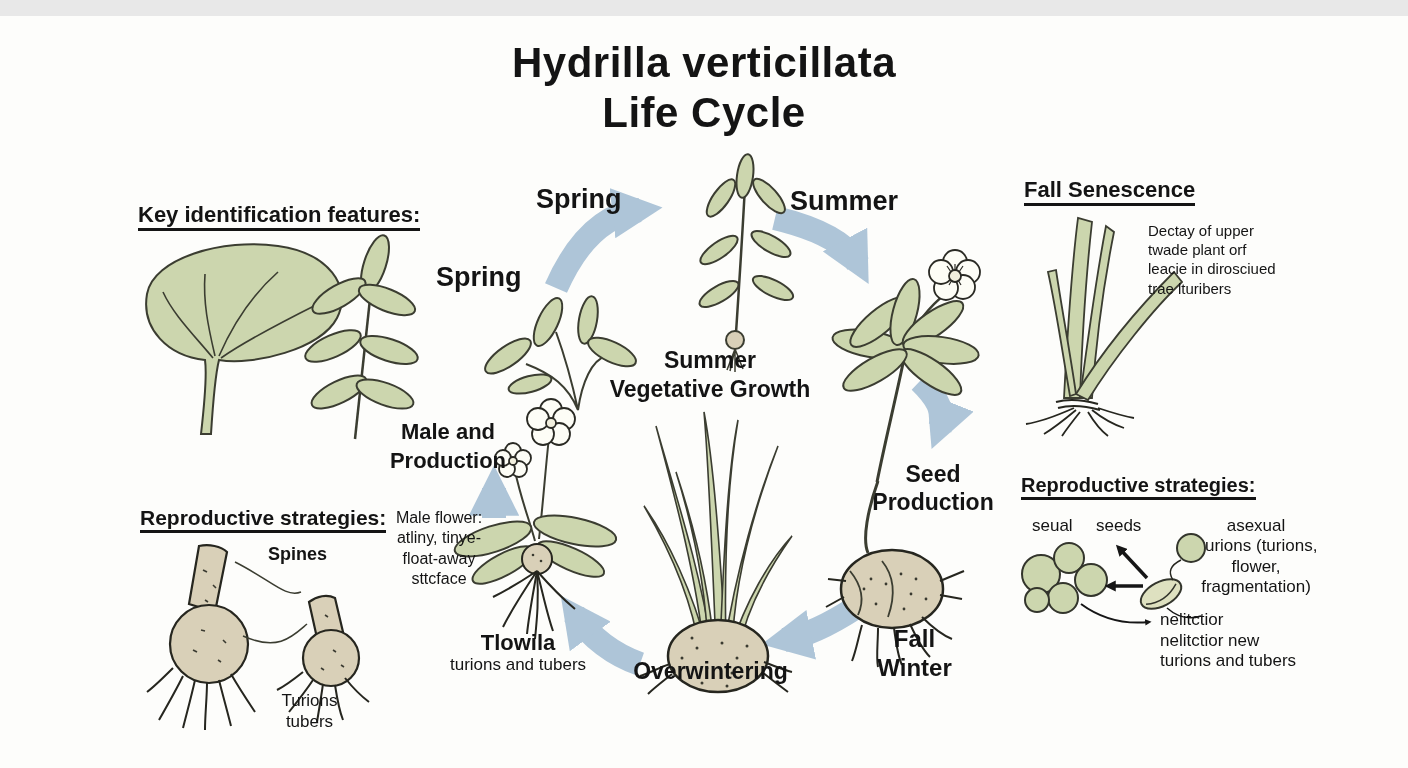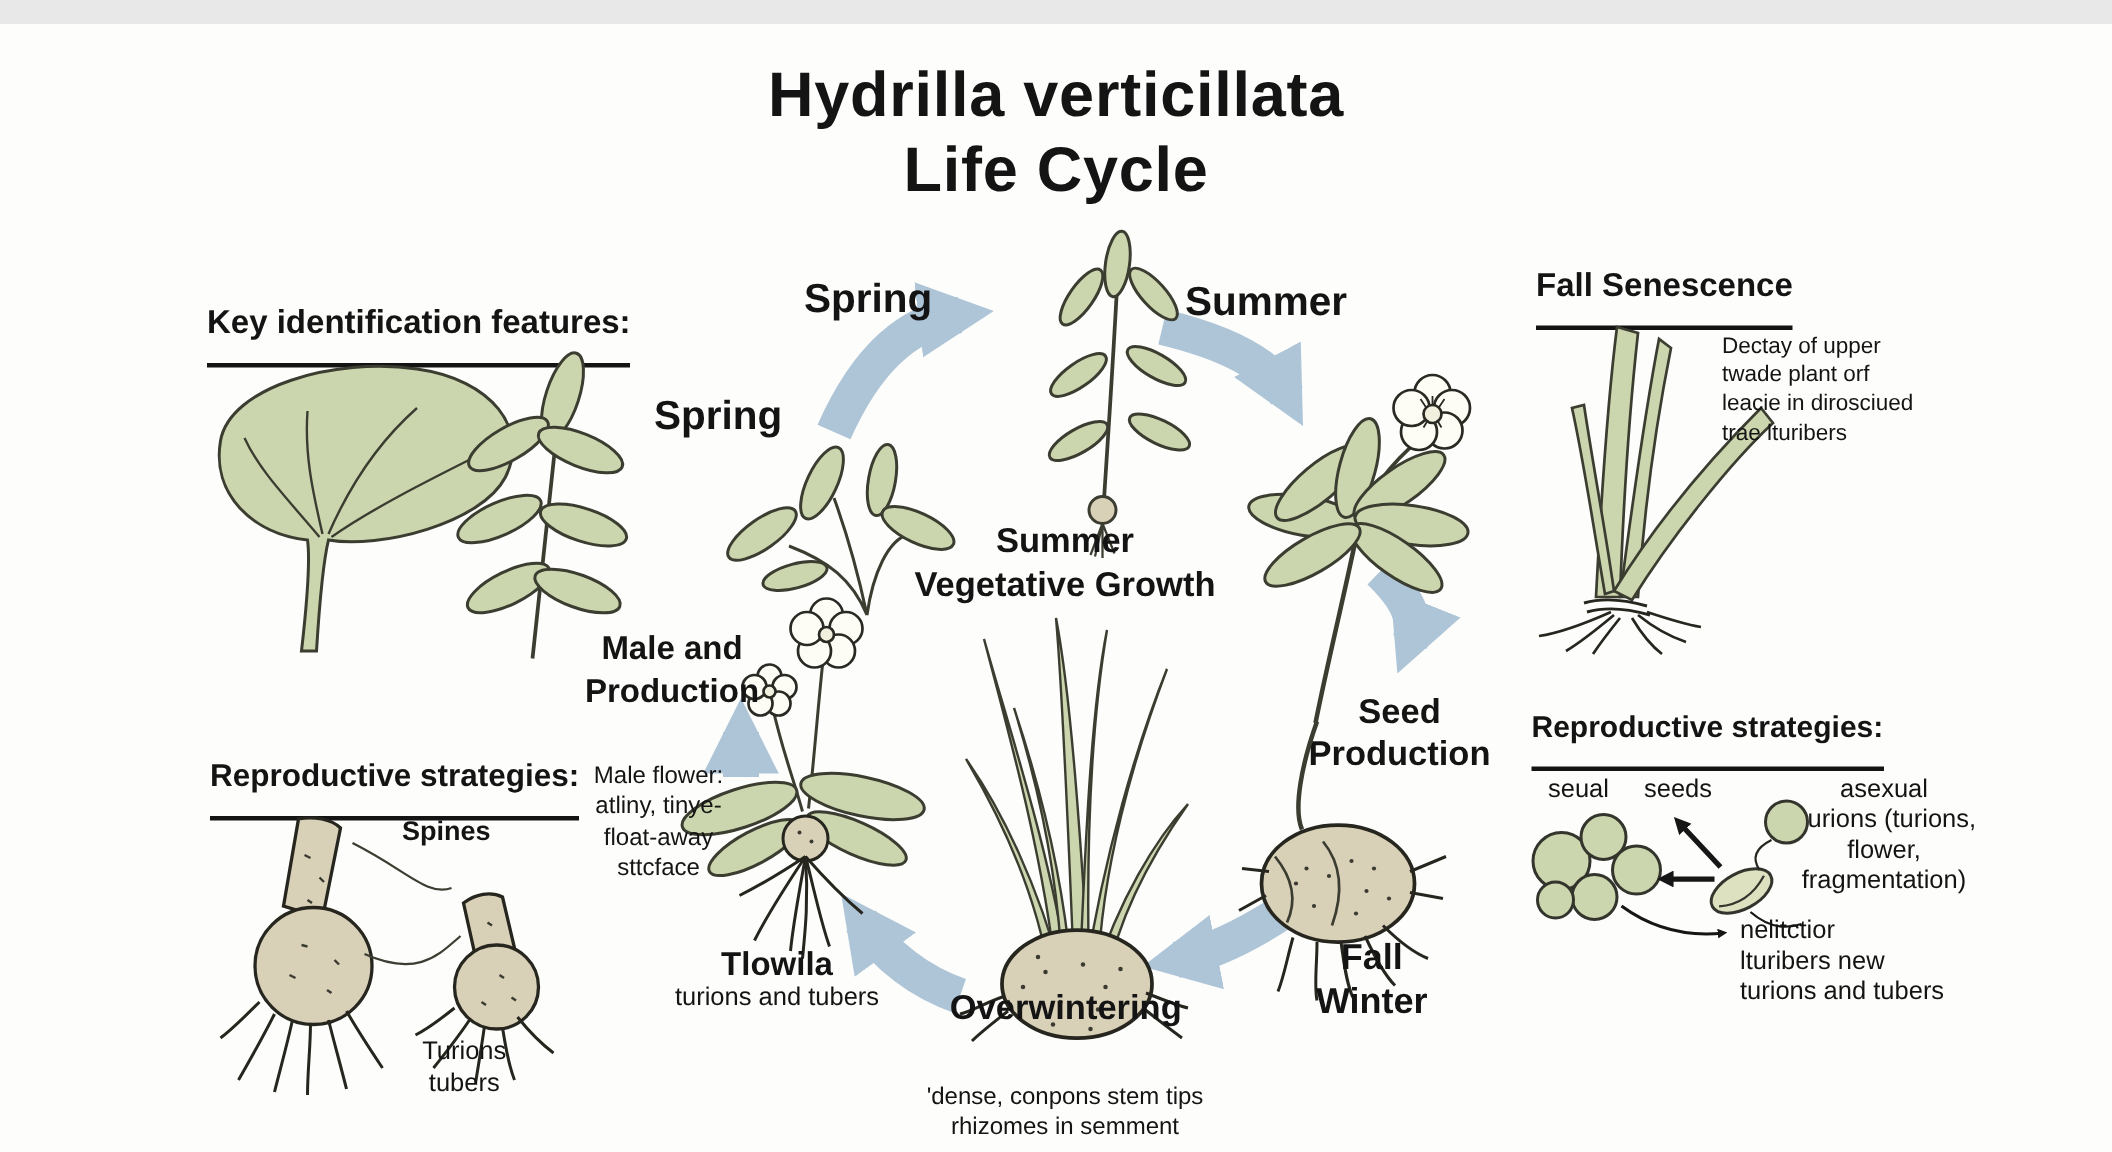--- a/index.html
+++ b/index.html
@@ -1,21 +1,21 @@
 <!DOCTYPE html>
 <html><head>
 <meta charset="utf-8">
 <style>
   html,body{margin:0;padding:0;background:#e8e8e8}
   .canvas{position:relative;width:1408px;height:768px;background:#fdfdfb;
     font-family:"Liberation Sans",sans-serif;color:#141414;overflow:hidden;margin:16px auto}
   .abs{position:absolute}
   .b{font-weight:700}
   .ctr{text-align:center}
-  .hd{font-weight:700;border-bottom:3px solid #141414;padding-bottom:14px;white-space:nowrap}
+  .hd{font-weight:700;border-bottom:3px solid #141414;padding-bottom:0;white-space:nowrap}
   svg.ill{position:absolute;overflow:visible}
   .title{position:absolute;left:0;top:22px;width:1408px;text-align:center;
     font-size:42px;font-weight:700;line-height:1.18;letter-spacing:.5px}
   .season{font-size:27px;font-weight:700;white-space:nowrap}
   .note{font-size:16px;line-height:1.28}
 </style>
 </head>
 <body>
 
 <div class="canvas">
@@ -186,24 +186,20 @@
     </g>
     <g fill="none" stroke="#26261f" stroke-width="2">
       <path d="M58,266 C46,270 36,276 28,278"></path>
         <path d="M60,276 C50,284 42,290 36,296"></path>
       <path d="M152,264 C162,268 172,272 180,274"></path>
         <path d="M150,274 C160,282 168,288 176,294"></path>
     </g>
   </svg>
 
   <div class="abs ctr b" style="left:588px;top:642px;width:245px;font-size:23px">Overwintering</div>
-  <div class="abs ctr note" style="left:570px;top:706px;width:280px">
-    <div>'dense, conpons stem tips</div>
-    <div>rhizomes in semment</div>
-  </div>
 
   <svg class="ill" style="left:455px;top:383px" width="150" height="240" viewBox="0 0 150 240">
     <path d="M94,38 C90,75 88,105 84,140 M60,72 C66,100 74,120 80,142" fill="none" stroke="#3b3d31" stroke-width="2"></path>
     <g fill="#ccd6ae" stroke="#3b3d31" stroke-width="2">
       <ellipse cx="38" cy="140" rx="40" ry="13" transform="rotate(-18 38 140)"></ellipse>
       <ellipse cx="120" cy="132" rx="42" ry="13" transform="rotate(12 120 132)"></ellipse>
       <ellipse cx="48" cy="166" rx="34" ry="11" transform="rotate(-28 48 166)"></ellipse>
       <ellipse cx="116" cy="160" rx="36" ry="11" transform="rotate(24 116 160)"></ellipse>
     </g>
     <g fill="#fdfdf6" stroke="#2a2a24" stroke-width="1.8">
@@ -347,17 +343,17 @@
     <path d="M166,32 Q150,40 158,52" fill="none" stroke="#26261f" stroke-width="1.5"></path>
     <g fill="none" stroke="#161616">
       <path d="M132,50 L104,20" stroke-width="3.5" marker-end="url(#mblk)"></path>
       <path d="M128,58 L94,58" stroke-width="3.5" marker-end="url(#mblk)"></path>
       <path d="M66,76 Q96,98 134,94" stroke-width="2" marker-end="url(#mblk)"></path>
       <path d="M152,80 Q168,94 186,88" stroke-width="1.5"></path>
     </g>
   </svg>
   <div class="abs" style="left:1160px;top:594px;width:185px;font-size:17px;line-height:1.22">
     <div>nelitctior</div>
-    <div>lturibers new</div>
+    <div>nelitctior new</div>
     <div>turions and tubers</div>
   </div>
 
 </div>
 
 </body></html>

